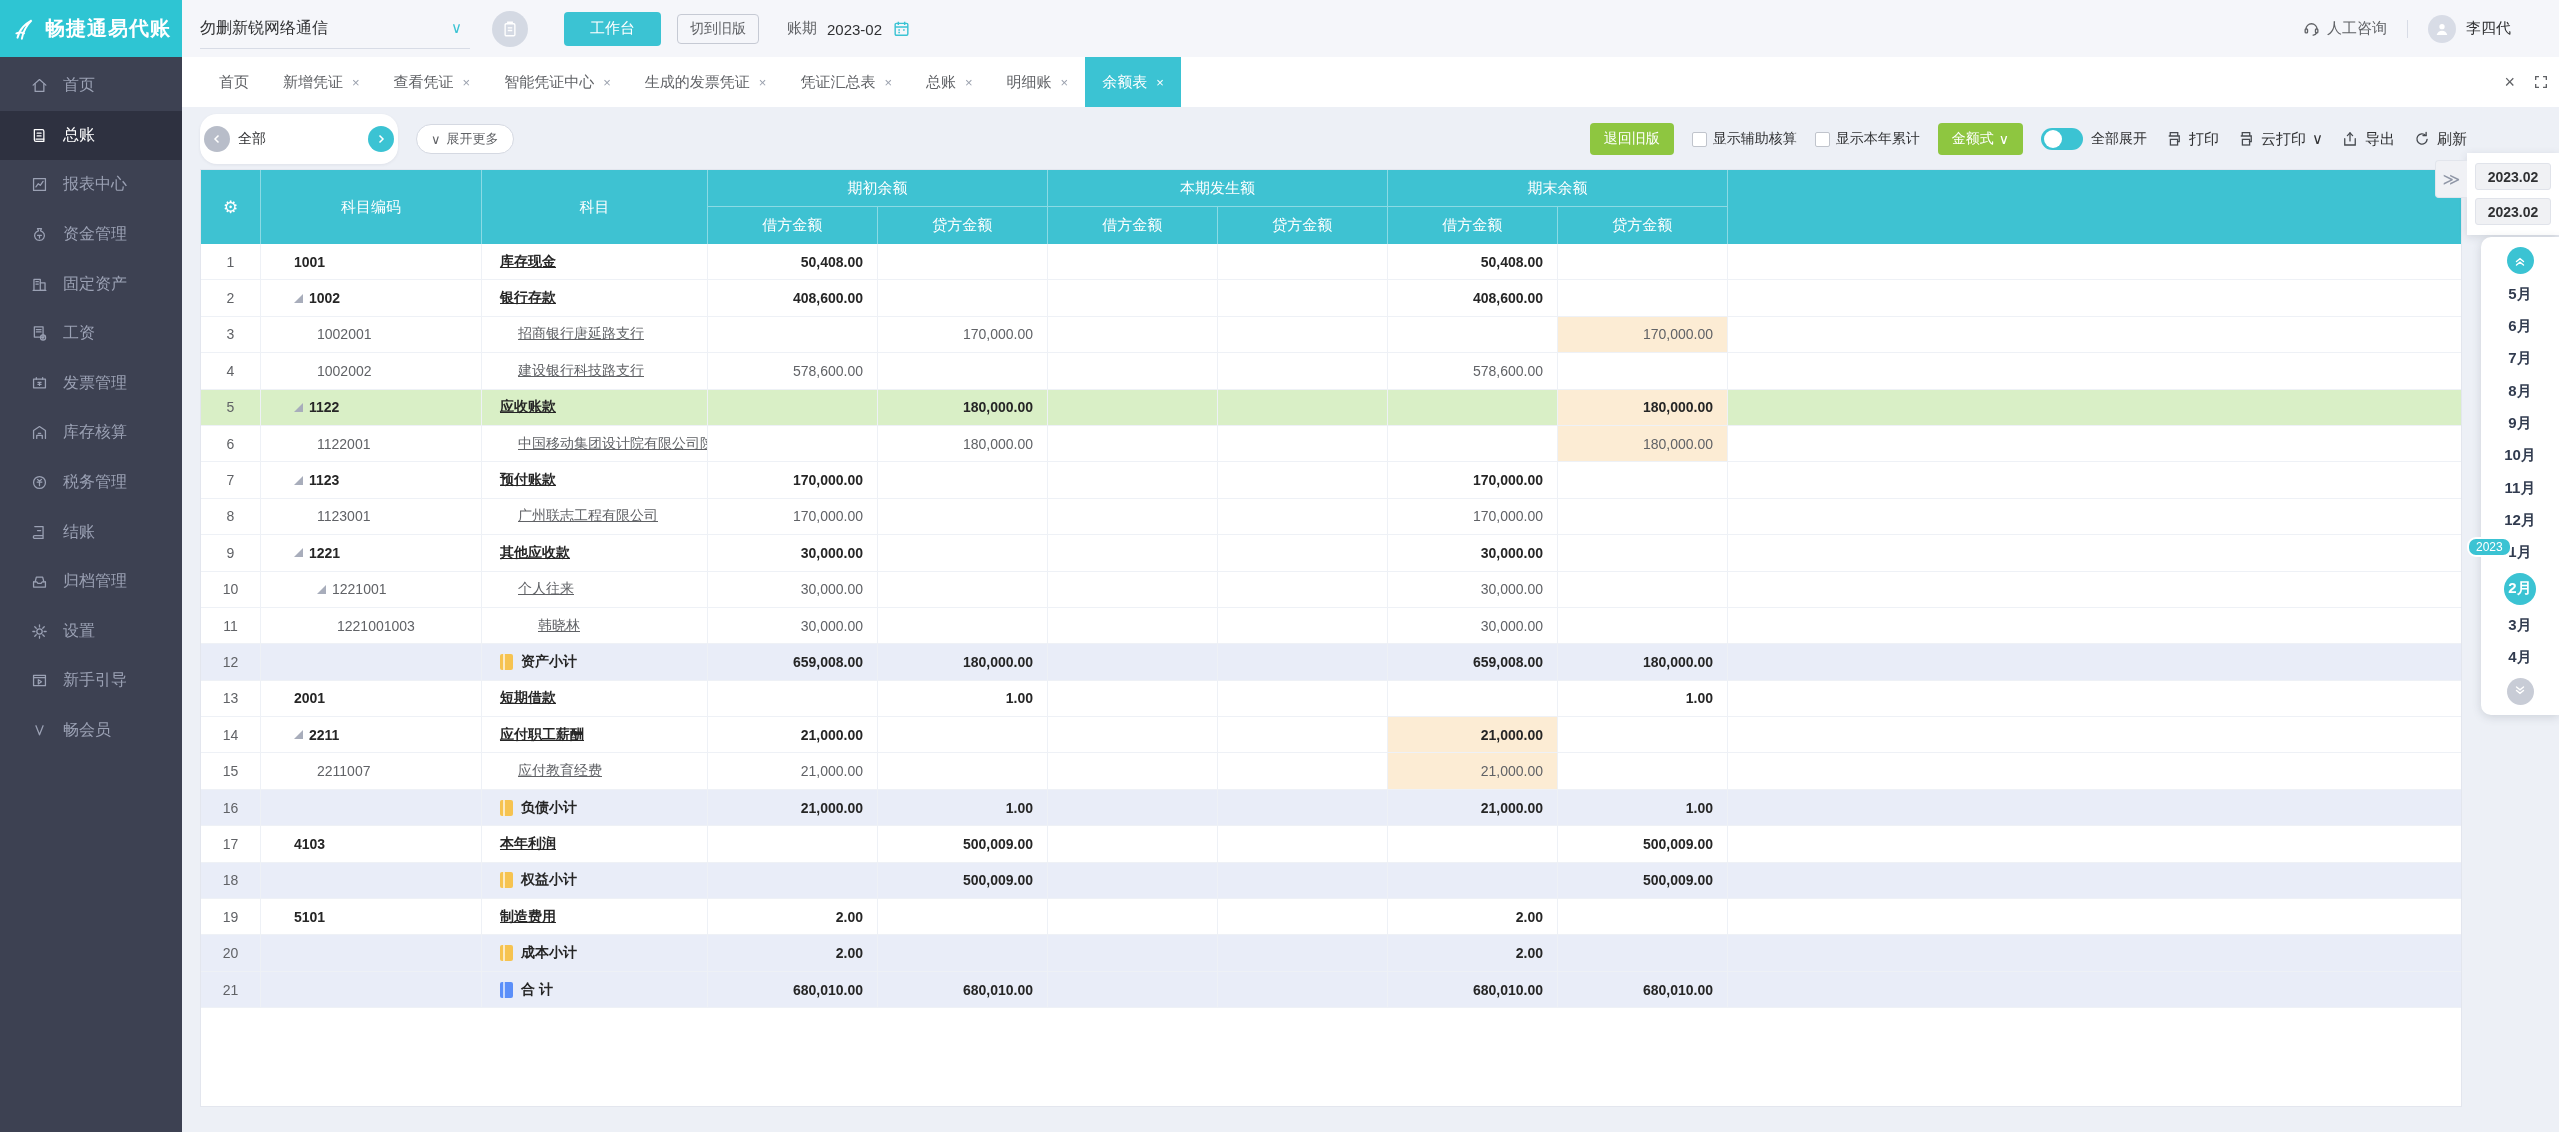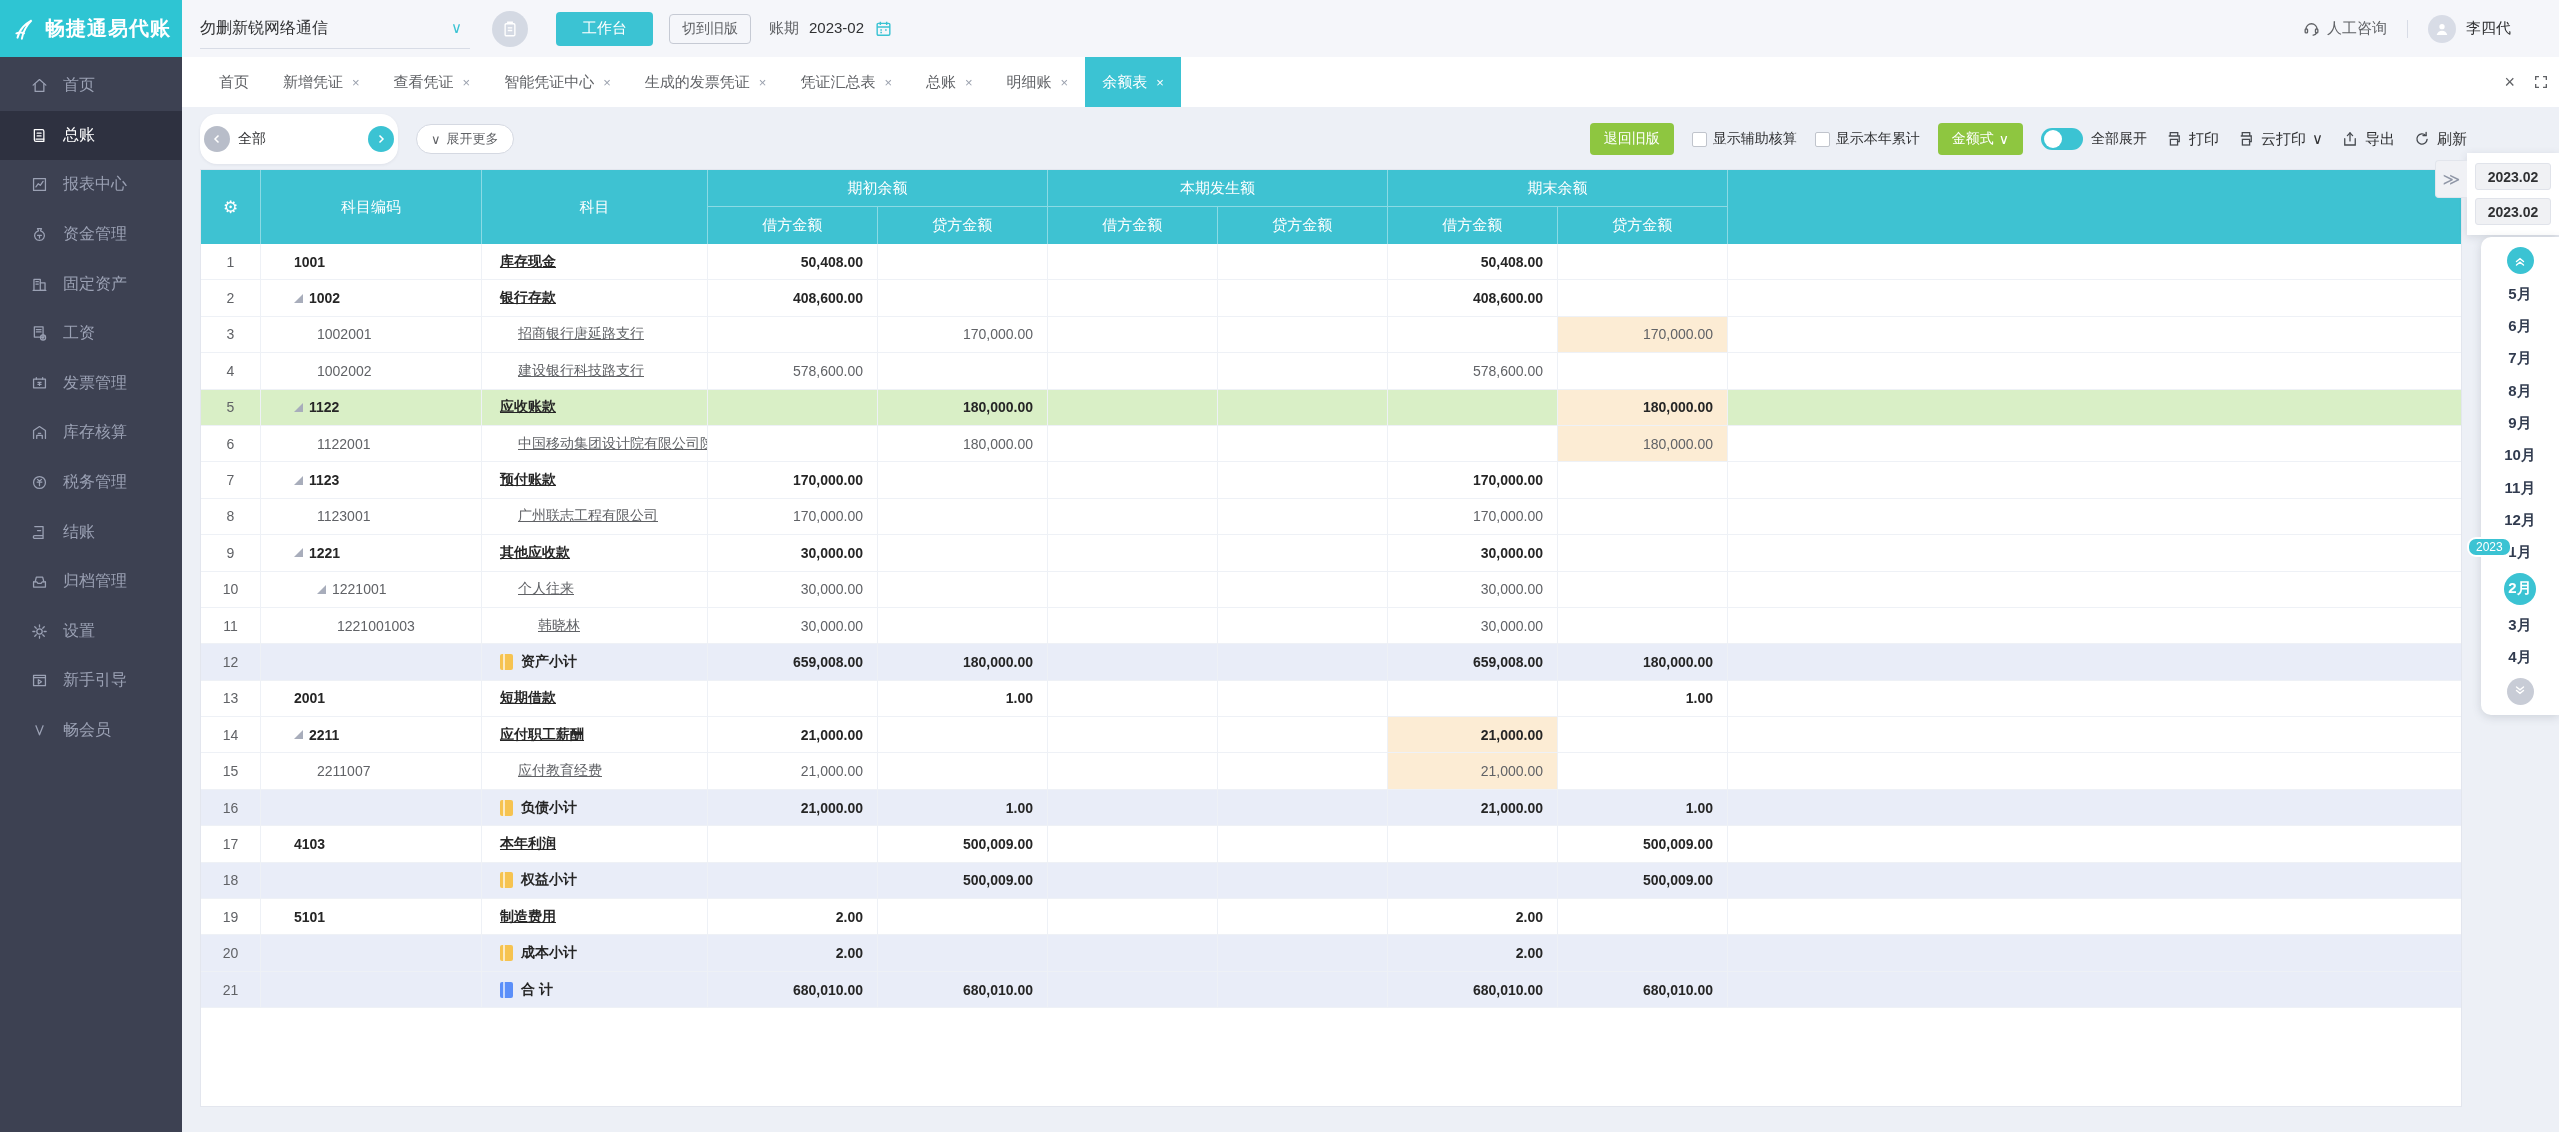--- a/index.html
+++ b/index.html
@@ -7,23 +7,23 @@
   svg{display:block}
   
   .topbar{position:absolute;left:0;top:0;width:2559px;height:57px;background:#f5f6fa;display:flex;align-items:center;z-index:30}
   .logo-block{width:182px;height:57px;background:#2ec5d3;display:flex;align-items:center;justify-content:center;gap:8px;flex:none}
   .logo-mark{color:#fff}
   .logo-text{color:#fff;font-size:20px;font-weight:700;letter-spacing:1px;white-space:nowrap}
   .company-sel{margin-left:18px;width:270px;height:40px;display:flex;align-items:center;justify-content:space-between;border-bottom:1px solid #d8dce6;cursor:pointer}
   .company-sel .txt{font-size:16px;color:#303133}
   .company-sel .chev{color:#3bc3d3;font-size:15px;margin-right:8px}
   .clip-circle{width:36px;height:36px;border-radius:50%;background:#d4d9e3;margin-left:22px;display:flex;align-items:center;justify-content:center;color:#fff}
-  .btn-workbench{margin-left:28px;height:34px;padding:8px 26px;background:#3bc3d3;color:#fff;font-size:15px;border:none;border-radius:4px;display:flex;align-items:center;cursor:pointer}
+  .btn-workbench{margin-left:36px;height:34px;padding:8px 26px;background:#3bc3d3;color:#fff;font-size:15px;border:none;border-radius:4px;display:flex;align-items:center;cursor:pointer}
   .btn-oldver{margin-left:16px;height:30px;padding:4px 12px;background:transparent;color:#606266;font-size:14px;border:1px solid #c6cad4;border-radius:4px;display:flex;align-items:center;cursor:pointer}
-  .period-wrap{margin-left:18px;display:flex;align-items:flex-start;gap:10px}
+  .period-wrap{margin-left:28px;display:flex;align-items:flex-end;gap:10px}
   .period-label{font-size:15px;color:#606266}
   .period-value{font-size:15px;color:#303133}
   .topbar-right{margin-left:auto;margin-right:48px;display:flex;align-items:center;gap:10px}
   .support{display:flex;align-items:center;gap:6px;color:#606266;font-size:15px;cursor:pointer}
   .tb-divider{width:1px;height:18px;background:#d8dce6;margin:0 10px}
   .avatar{width:28px;height:28px;border-radius:50%;background:#d8dce6;display:flex;align-items:center;justify-content:center;color:#fff}
   .username{font-size:15px;color:#303133;cursor:pointer}
   
   .sidebar{position:absolute;left:0;top:57px;bottom:0;width:182px;background:#3d4152;padding-top:4px;z-index:20}
   .sb-item{height:49.6px;display:flex;align-items:center;padding-left:30px;gap:14px;color:#9ba1b4;font-size:16px;cursor:pointer;white-space:nowrap}

